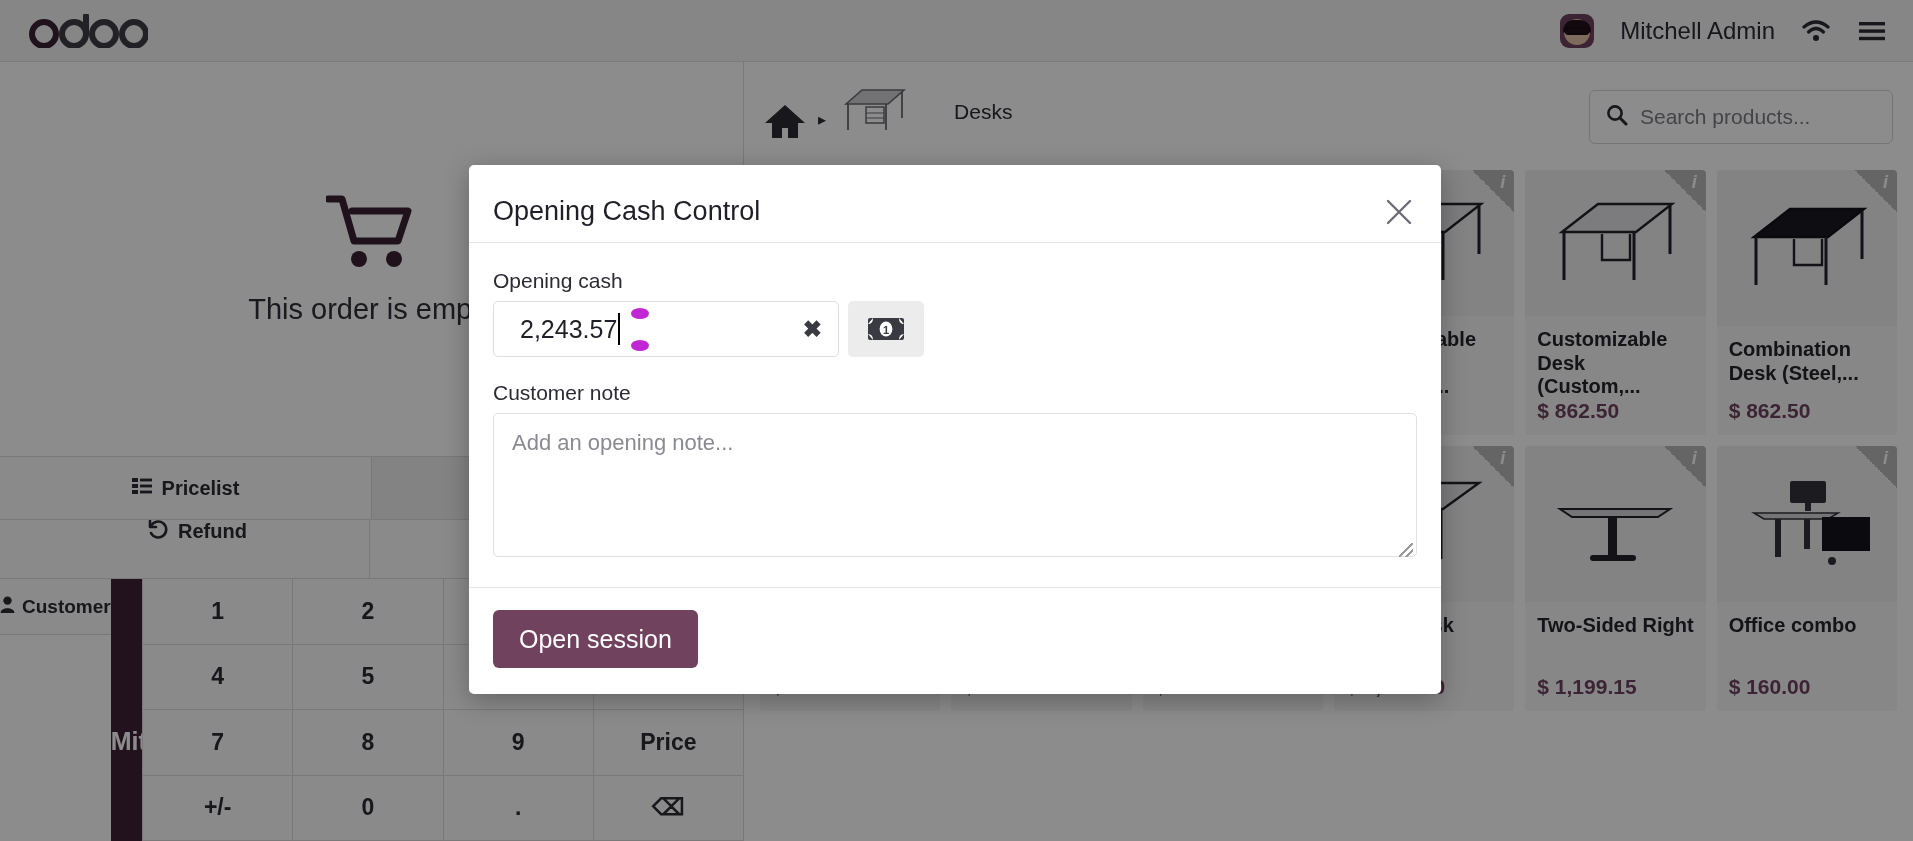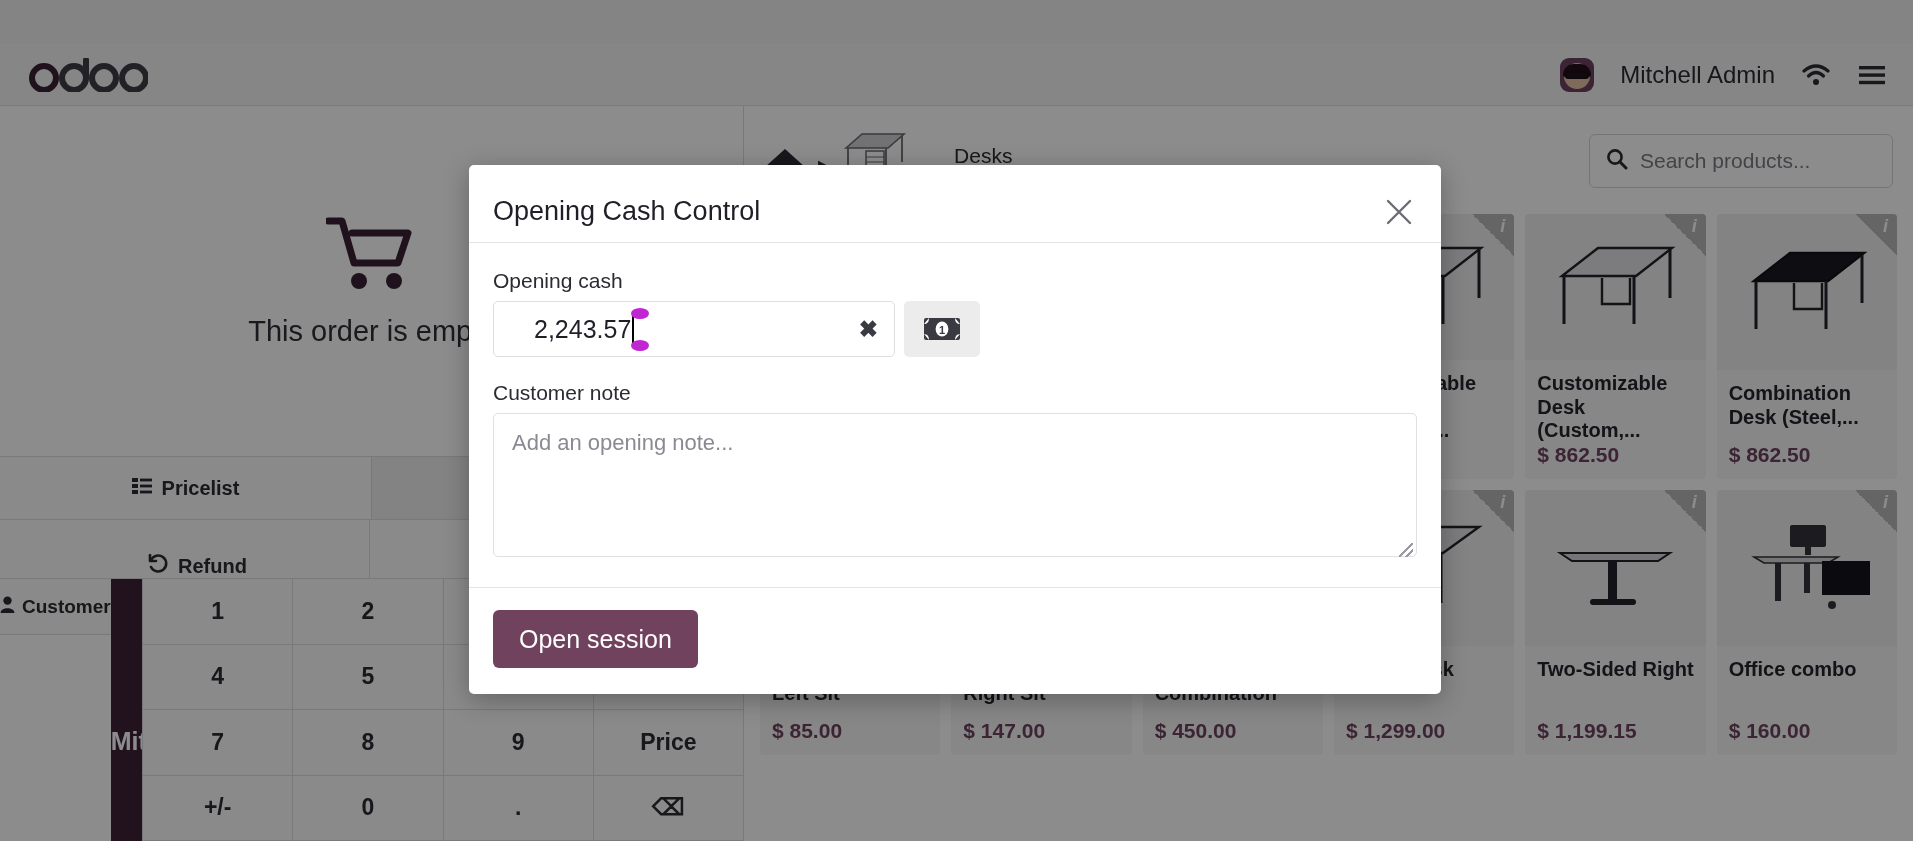--- a/index.html
+++ b/index.html
@@ -4,21 +4,21 @@
 <style>
   * { box-sizing: border-box; margin: 0; padding: 0; }
   html, body {
     width: 1913px; height: 841px;
     font-family: "Liberation Sans", sans-serif;
     overflow: hidden; background: #f0f0f0;
   }
   #app { position: relative; width: 1913px; height: 841px; }
 
   
-  .pos-root { position: absolute; inset: 0; background: #4c1d95; margin-top: 44px; }
+  .pos-root { position: absolute; inset: 0; background: #4c1d95; }
 
   .navbar {
     position: absolute; top: 0; left: 0; right: 0; height: 62px;
     background: #f5f5f5; display: flex; align-items: center;
     padding: 0 26px; border-bottom: 1px solid #e0e0e0;
   }
   .logo { display: flex; align-items: center; height: 38px; }
   .logo svg { display: block; }
   .nav-spacer { flex: 1; }
   .nav-right { display: flex; align-items: center; gap: 26px; }
@@ -60,21 +60,21 @@
   .order-tab {
     flex: 1; height: 62px; display: flex; align-items: center; justify-content: center;
     gap: 10px; font-size: 20px; font-weight: bold; color: #2b2b33;
     border-right: 1px solid #dcdcdc; background: #fbfbfb;
   }
   .order-tab:last-child { border-right: none; }
   .order-tab.active { background: #efefef; }
 
   .refund-row { display: flex; border-top: 1px solid #dcdcdc; }
   .refund-btn {
-    flex: 1; height: 58px; display: flex; align-items: flex-end; justify-content: center;
+    flex: 1; height: 58px; display: flex; align-items: flex-start; justify-content: center;
     gap: 10px; font-size: 20px; font-weight: bold; color: #2b2b33;
     border-right: 1px solid #dcdcdc; background: #fbfbfb; padding-left: 25px;
   }
   .refund-blank { width: 373px; background: #fbfbfb; }
 
   .order-bottom { display: flex; border-top: 1px solid #dcdcdc; height: 263px; }
   .actionpad { width: 142px; flex: none; display: flex; }
   .customer-btn {
     height: 56px; display: flex; align-items: center; justify-content: center; gap: 7px;
     font-size: 19px; font-weight: bold; color: #2b2b33; background: #fbfbfb;
@@ -144,22 +144,22 @@
     height: 78px; display: flex; align-items: center; padding: 16px 26px 0 24px;
     border-bottom: 1px solid #e4e4e4;
   }
   .dlg-title { font-size: 27px; color: #1f1f27; flex: 1; }
   .dlg-close { color: #6c6c75; cursor: pointer; display: flex; }
 
   .dlg-body { padding: 26px 24px 26px 24px; border-bottom: 1px solid #e4e4e4; }
   .field-label { font-size: 21px; color: #2b2b33; margin-bottom: 8px; }
   .cash-row { display: flex; gap: 9px; align-items: stretch; margin-bottom: 24px; }
   .cash-input-wrap {
-    width: 402px; height: 56px; border: 1px solid #dedede; border-radius: 5px;
-    display: flex; align-items: center; padding: 0 16px 0 40px; background: #ffffff; position: relative;
+    width: 346px; height: 56px; border: 1px solid #dedede; border-radius: 5px;
+    display: flex; align-items: center; padding: 0 16px 0 26px; background: #ffffff; position: relative;
   }
   .cash-value { font-size: 25px; color: #1f1f27; }
   .caret {
     width: 2px; height: 32px; background: #000000; margin-left: 1px;
   }
   .cash-clear {
     margin-left: auto; font-size: 23px; color: #3a3a42; font-weight: bold;
     padding-left: 14px; cursor: pointer; line-height: 1;
   }
   .cash-money-btn {

